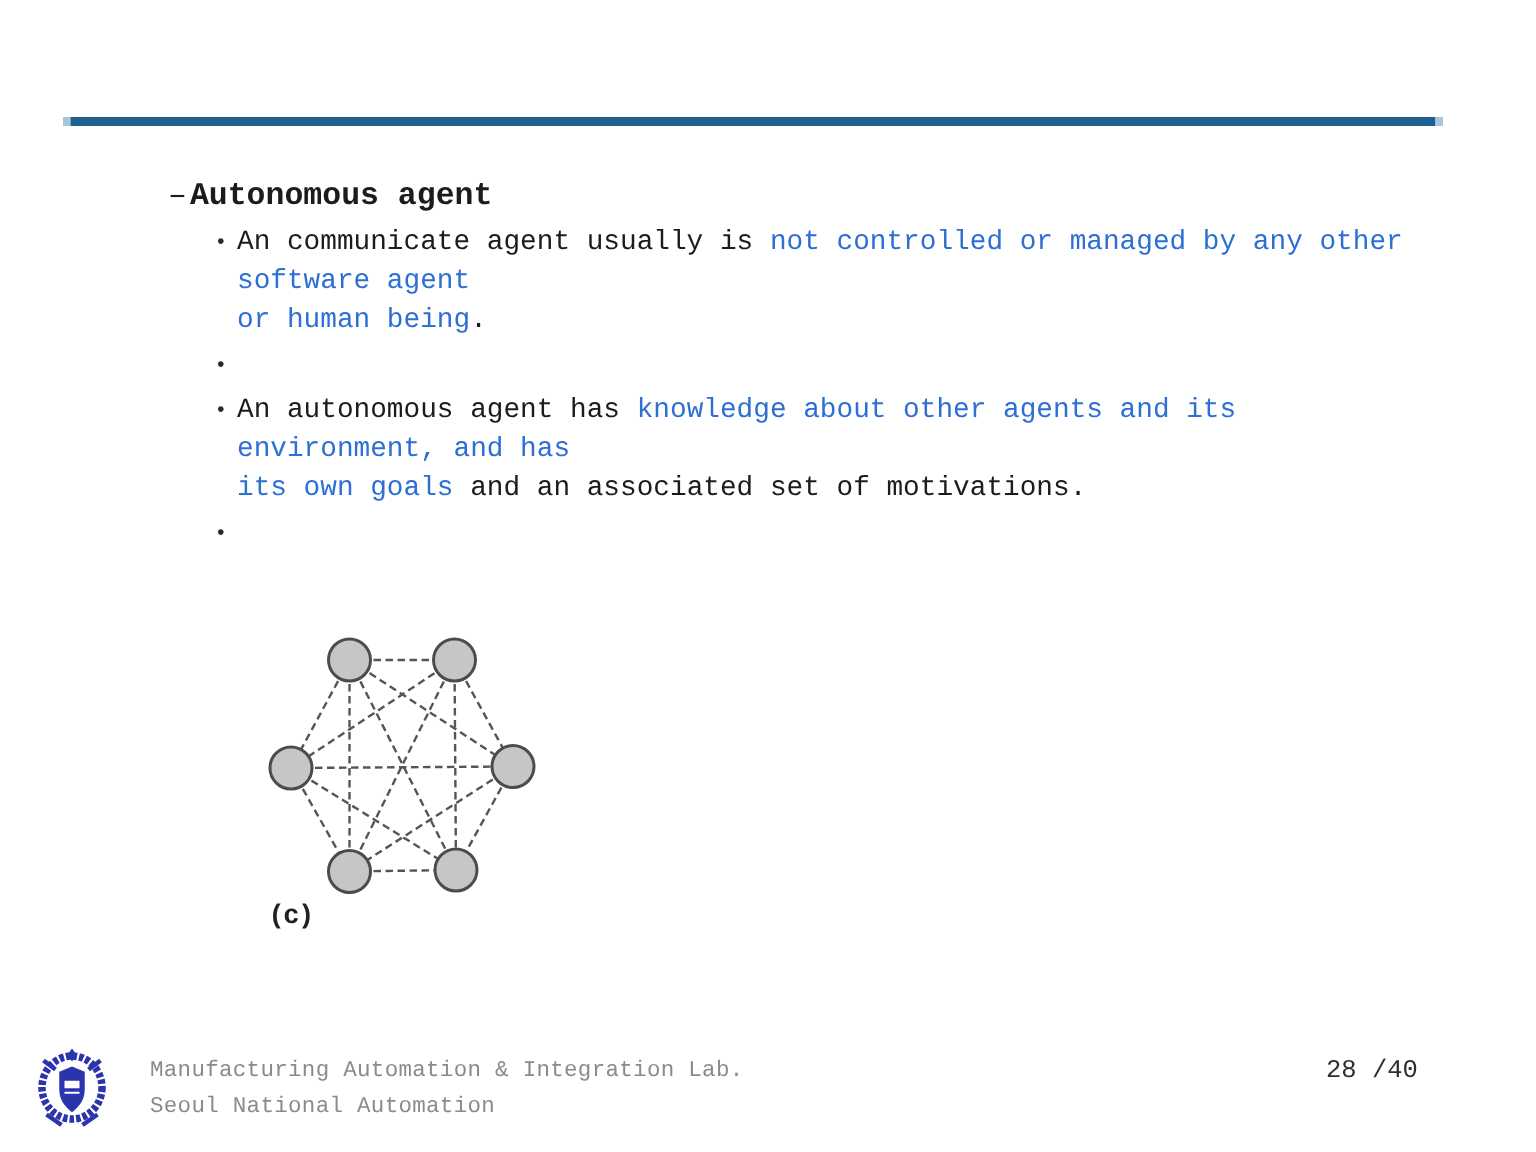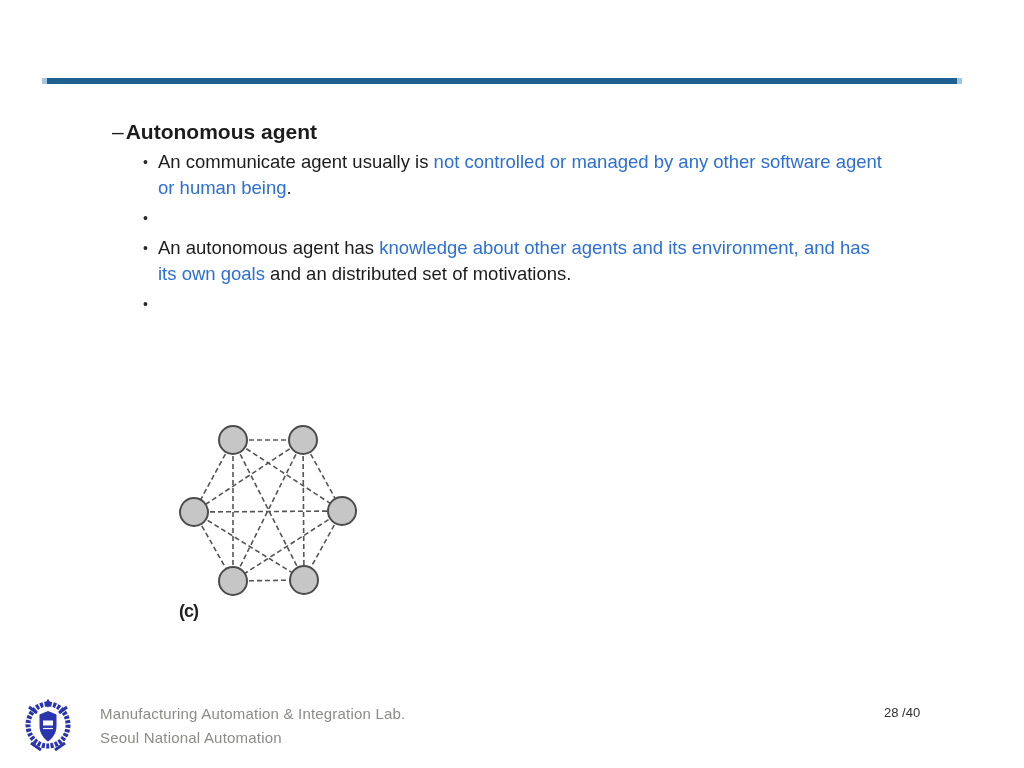--- a/index.html
+++ b/index.html
@@ -3,21 +3,21 @@
 <meta charset="utf-8">
 <style>
   * { margin: 0; padding: 0; box-sizing: border-box; }
   html, body { background: #ffffff; }
   .slide {
     position: relative;
     width: 1024px;
     height: 768px;
     background: #ffffff;
     overflow: hidden;
-    font-family: Liberation Sans, sans-serif;
+    font-family: Liberation Mono, monospace;
     color: var(--text-black, #1c1c1c);
   }
   .abs { position: absolute; }
 
   
   .rule      { left: 47px;  top: 78px; width: 910px; height: 6px; background: var(--accent-rule, #1e6191); }
   .rule-tip-l{ left: 42px;  top: 78px; width: 5px;   height: 6px; background: var(--rule-tip, #a5c6de); }
   .rule-tip-r{ left: 957px; top: 78px; width: 5px;   height: 6px; background: var(--rule-tip, #a5c6de); }
 
   
@@ -40,21 +40,21 @@
   .figure { left: 163px; top: 418px; width: 205px; height: 215px; }
   .figure svg { display: block; }
   .figure-label {
     position: absolute; left: 16px; top: 183px;
     font-size: 18px; font-weight: 700; letter-spacing: -1px; color: #222222;
   }
 
   
   .footer-logo { left: 23px; top: 697px; width: 50px; height: 56px; }
   .footer-text { left: 100px; top: 702px; color: var(--footer-gray, #8b8b88); font-size: 15px; line-height: 24px; letter-spacing: 0.2px; white-space: nowrap; }
-  .page-number { left: 884px; top: 705px; font-size: 13px; color: #2e2e2e; white-space: nowrap; }
+  .page-number { left: 884px; top: 705px; font-size: 17px; color: #2e2e2e; white-space: nowrap; }
 </style>
 </head>
 <body>
 
 <div class="slide">
 
   <div class="abs rule-tip-l"></div>
   <div class="abs rule"></div>
   <div class="abs rule-tip-r"></div>
 
@@ -67,21 +67,21 @@
         <span class="bullet-marker">•</span>
         <span class="bullet-content"><span class="seg seg-black">An communicate agent usually is </span><span class="seg seg-blue">not controlled or managed by any other software agent
 or human being</span><span class="seg seg-black">.</span></span>
       </div>
       <div class="bullet">
         <span class="bullet-marker">•</span>
       </div>
       <div class="bullet">
         <span class="bullet-marker">•</span>
         <span class="bullet-content"><span class="seg seg-black">An autonomous agent has </span><span class="seg seg-blue">knowledge about other agents and its environment, and has
-its own goals</span><span class="seg seg-black"> and an distributed set of motivations.</span></span>
+its own goals</span><span class="seg seg-black"> and an associated set of motivations.</span></span>
       </div>
       <div class="bullet">
         <span class="bullet-marker">•</span>
       </div>
     </div>
 
   <div class="abs figure">
     <svg id="figure-svg" width="205" height="215" viewBox="0 0 205 215">
         <line x1="70" y1="22" x2="140" y2="22" stroke="#555555" stroke-width="1.6" stroke-dasharray="5 3"></line>
         <line x1="70" y1="22" x2="31" y2="94" stroke="#555555" stroke-width="1.6" stroke-dasharray="5 3"></line>

